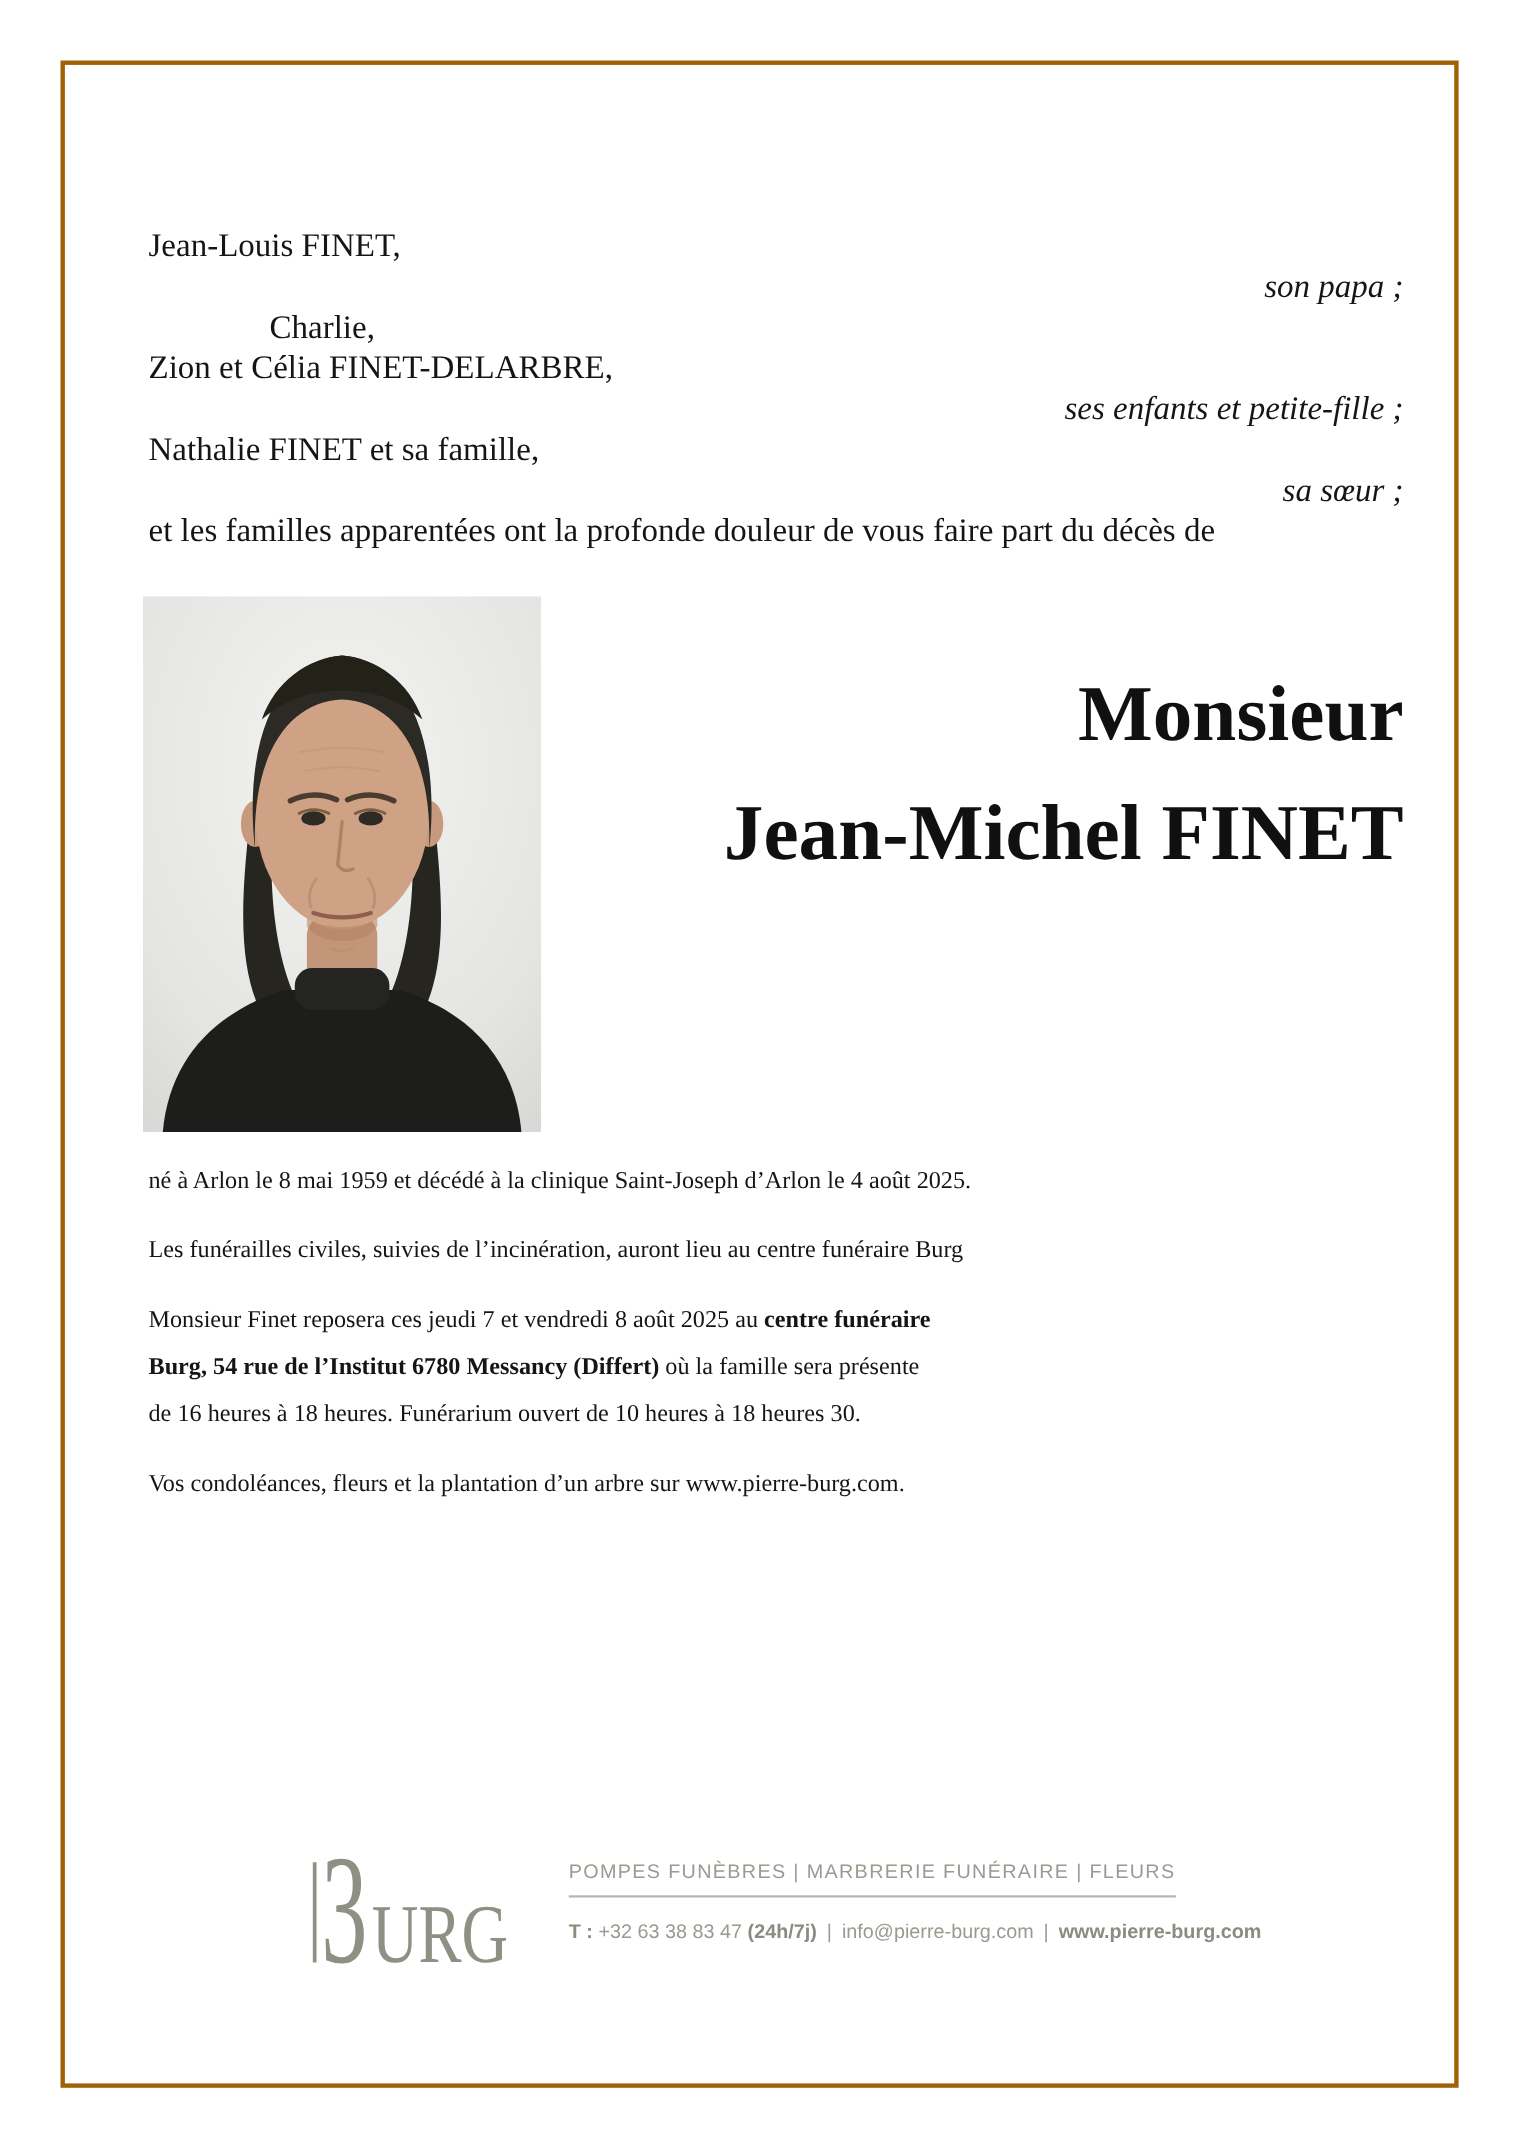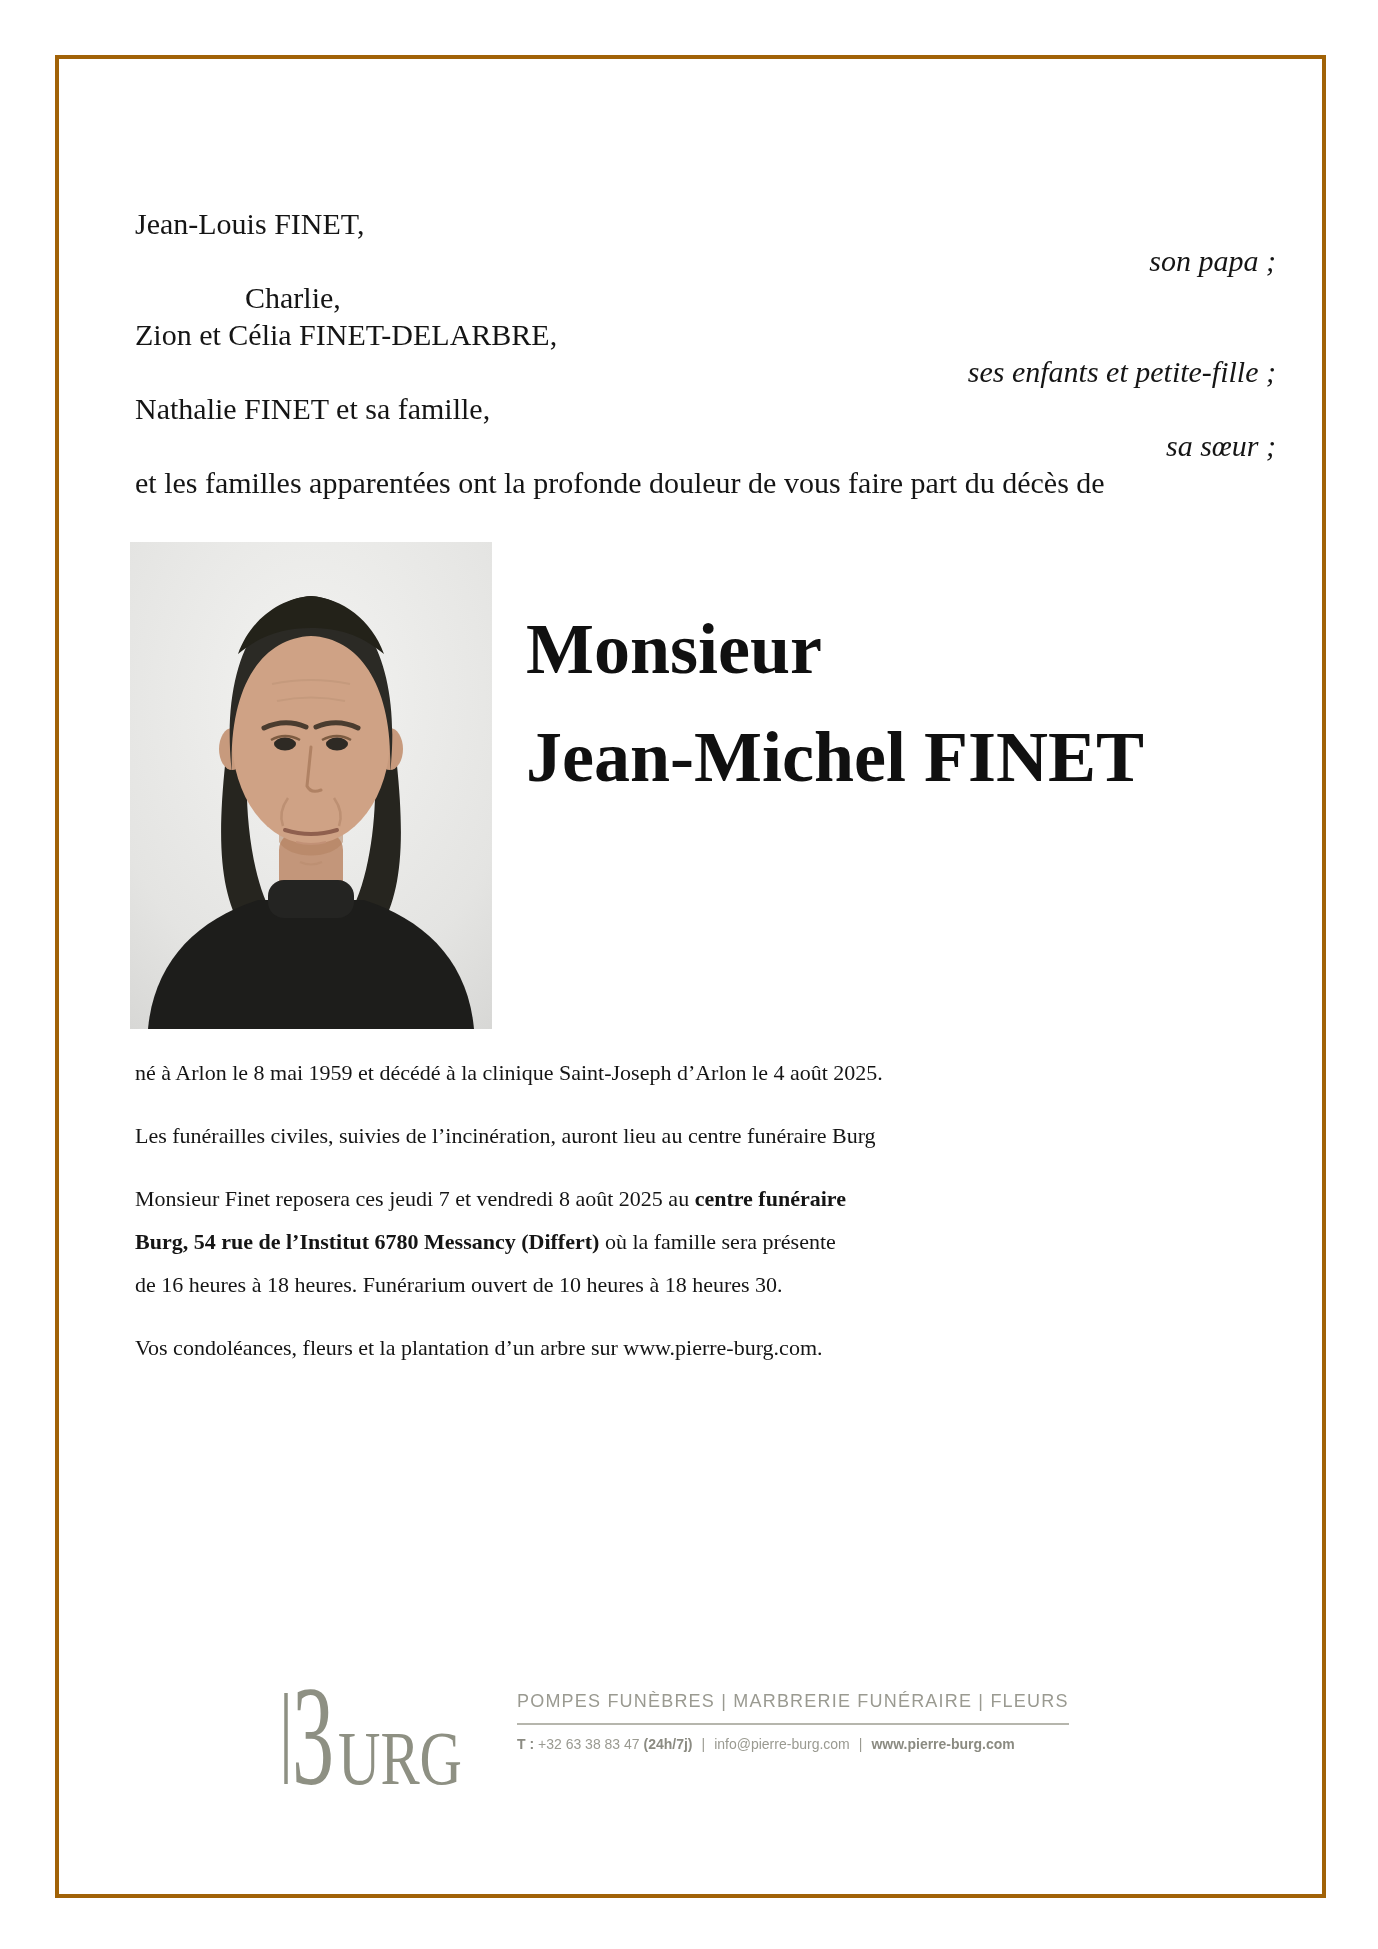--- a/index.html
+++ b/index.html
@@ -17,21 +17,21 @@
   .intro { margin-top:146px; font-size:30px; }
   .iline { line-height:37px; white-space:nowrap; }
   .iline.right { text-align:right; font-style:italic; }
   .iline.indent { padding-left:110px; }
   .iline.announcement { }
 
   
   .hero { display:flex; margin-top:41px; }
   .photo { width:362px; height:487px; margin-left:-5px; flex:0 0 auto; }
   .photo svg { display:block; width:362px; height:487px; }
-  .hero-title { flex:1; text-align:left; padding-top:53px; padding-left:34px; }
+  .hero-title { flex:1; text-align:right; padding-top:53px; padding-left:34px; }
   .hero-title .tline {
     display:block; font-size:72px; line-height:108px; font-weight:bold;
     white-space:nowrap; color:#101010;
   }
 
   
   .para { font-size:22px; line-height:43px; margin:20px 0 0 0; }
   .para.first { margin-top:22px; }
   .para .ln { display:block; white-space:nowrap; }
   .para strong { font-weight:bold; }
@@ -41,21 +41,21 @@
     position:absolute; left:225px; top:1630px; display:flex; gap:53px;
     font-family:"Liberation Sans", sans-serif;
   }
   .logo { width:180px; height:100px; flex:0 0 auto; }
   .footer-text { width:560px; color:#9a9a91; }
   .services {
     font-size:18px; line-height:24px; letter-spacing:1.2px; white-space:nowrap;
     color:#9a9a91;
   }
   .rule { border:0; border-top:2px solid #b6b6ad; margin:10px 0 0 0; width:552px; }
-  .contact { font-size:14px; line-height:22px; margin-top:8px; white-space:nowrap; }
+  .contact { font-size:18px; line-height:22px; margin-top:20px; white-space:nowrap; }
   .contact b { font-weight:bold; color:#8b8b82; }
   .contact .sep { margin:0 9px; }
   .locations { font-size:16px; line-height:22px; margin-top:6px; white-space:nowrap; }
 </style>
 </head>
 <body>
 
 <div class="page">
   <div class="frame">
     <div class="content">

